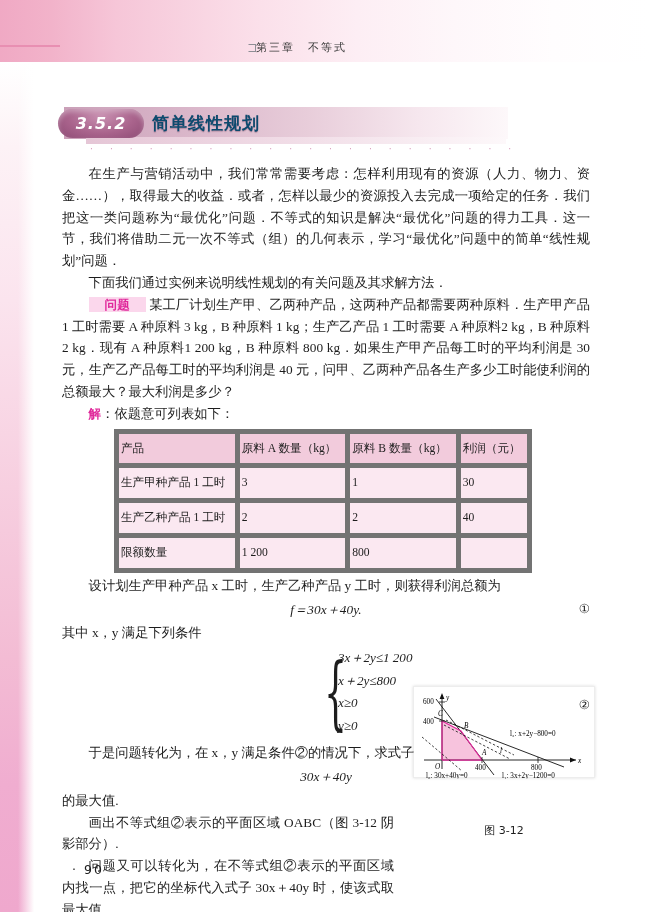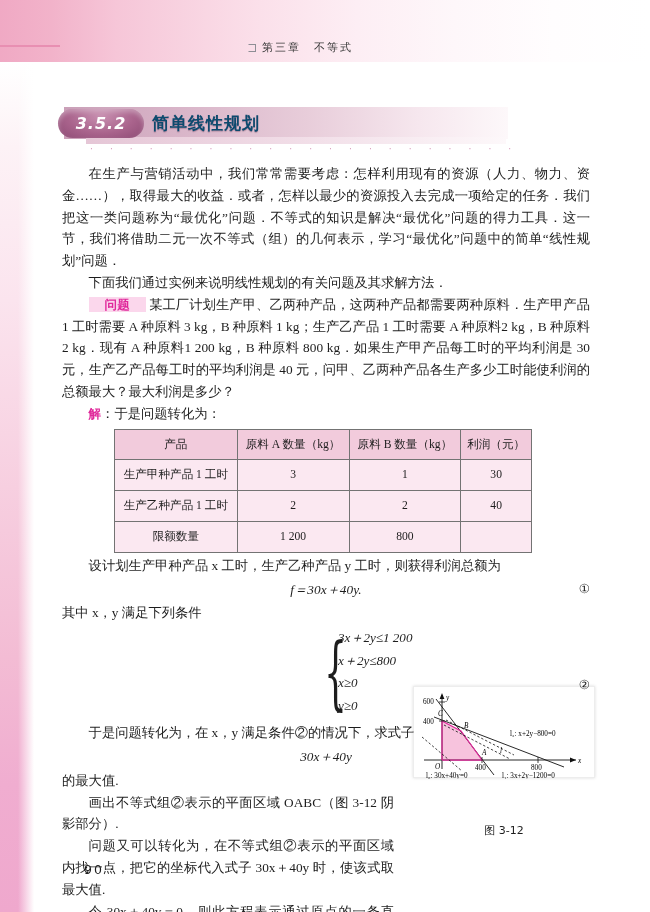--- a/index.html
+++ b/index.html
@@ -38,21 +38,21 @@
   }
   #band-rule {
     position: absolute;
     left: 0; top: 45px;
     width: 60px; height: 2px;
     background: #e88fb2;
   }
   #chapter-tag {
     position: absolute;
     left: 248px; top: 40px;
-    display: flex; align-items: center; gap: 6px;
+    display: flex; align-items: center; 
     font-family: "DejaVu Sans", sans-serif;
     font-size: 11px;
     color: #3a3a3a;
   }
   #chapter-marker {
     display: inline-block;
     width: 8px; height: 8px;
     border: 1.4px solid #8e8e95;
     border-left-color: transparent;
   }
@@ -154,22 +154,22 @@
 
   
   #data-table {
     margin: 4px 0 2px 52px;
     border-collapse: collapse;
     width: 418px;
     font-size: 11.6px;
     color: #1d1d1d;
   }
   #data-table th, #data-table td {
-    border: 1px solid #737373;
-    text-align: center;
+    border: 5px solid #737373;
+    text-align: left;
     padding: 4px 2px;
     font-weight: normal;
   }
   #data-table thead th { background: #f2cbdc; height: 23px; }
   #data-table tbody td { background: #fbe8f1; height: 22px; }
   #data-table td.rowhead { }
 
   
   .formula-line {
     text-align: center;
@@ -312,21 +312,21 @@
   <p class="para">在生产与营销活动中，我们常常需要考虑：怎样利用现有的资源（人力、物力、资金……），取得最大的收益．或者，怎样以最少的资源投入去完成一项给定的任务．我们把这一类问题称为“最优化”问题．不等式的知识是解决“最优化”问题的得力工具．这一节，我们将借助二元一次不等式（组）的几何表示，学习“最优化”问题中的简单“线性规划”问题．</p>
 
   <p class="para">下面我们通过实例来说明线性规划的有关问题及其求解方法．</p>
 
   <p class="para">
     <span class="kw-problem">问题</span>
     <span>某工厂计划生产甲、乙两种产品，这两种产品都需要两种原料．生产甲产品 1 工时需要 A 种原料 3 kg，B 种原料 1 kg；生产乙产品 1 工时需要 A 种原料2 kg，B 种原料 2 kg．现有 A 种原料1 200 kg，B 种原料 800 kg．如果生产甲产品每工时的平均利润是 30 元，生产乙产品每工时的平均利润是 40 元，问甲、乙两种产品各生产多少工时能使利润的总额最大？最大利润是多少？</span>
   </p>
 
   <p class="para">
-    <span class="kw-solve">解</span><span>：于是问题转化为：</span>
+    <span class="kw-solve">解</span><span>：依题意可列表如下：</span>
   </p>
 
   <table id="data-table">
     <thead>
       <tr>
         <th>产品</th>
         <th>原料 A 数量（kg）</th>
         <th>原料 B 数量（kg）</th>
         <th>利润（元）</th>
       </tr>

